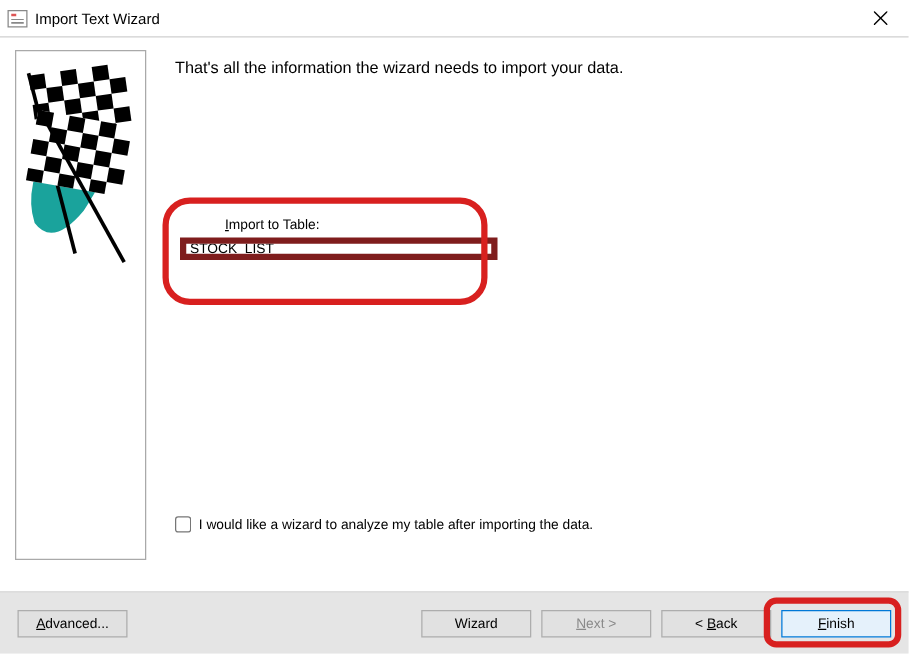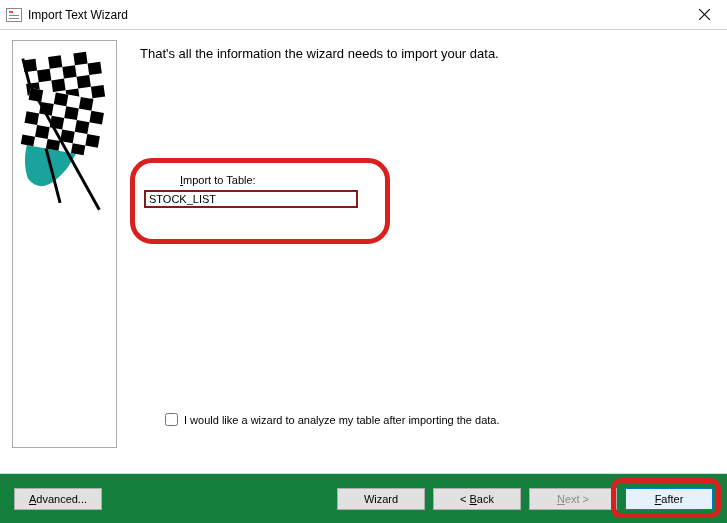--- a/index.html
+++ b/index.html
@@ -101,49 +101,48 @@
     left: 144px;
     top: 144px;
     font-size: 11px;
     margin-left: 36px;
   }
   .import-label .ul { text-decoration: underline; }
   .import-input {
     position: absolute;
     left: 144px;
     top: 160px;
-    width: 214px;
+    width: 254px;
     height: 18px;
-    border: 2px solid #7f1d1d;
+    border: 5px solid #7f1d1d;
     padding: 1px 3px;
     font-family: inherit;
     font-size: 11px;
     outline: none;
   }
   .checkbox-row {
     position: absolute;
     left: 140px;
     top: 383px;
     display: flex;
     align-items: center;
     gap: 6px;
     font-size: 11px;
-    margin-left: 25px;
   }
   .checkbox-row input[type=checkbox] {
     width: 13px;
     height: 13px;
     margin: 0;
   }
   .footer {
     position: absolute;
     left: 0; right: 0; bottom: 0;
     height: 50px;
     border-top: 1px solid #d9d9d9;
-    background: #15803d;
+    background: #e5e5e5;
     display: flex;
     align-items: center;
     padding: 0 14px;
   }
   .footer .spacer { flex: 1; }
   .btn {
     min-width: 88px;
     height: 22px;
     border: 1px solid #adadad;
     background: #e1e1e1;
@@ -260,24 +259,24 @@
 </div>
 
 <div class="footer">
   <button class="btn">
     <span><span class="ul">A</span><span>dvanced...</span></span>
   </button>
   <div class="spacer"></div>
   <button class="btn">
     <span>Wizard</span>
   </button>
+  <button class="btn disabled">
+    <span><span class="ul">N</span><span>ext &gt;</span></span>
+  </button>
   <button class="btn">
     <span><span>&lt; </span><span class="ul">B</span><span>ack</span></span>
   </button>
-  <button class="btn disabled">
-    <span><span class="ul">N</span><span>ext &gt;</span></span>
-  </button>
   <button class="btn primary">
-    <span><span class="ul">F</span><span>after</span></span>
+    <span><span class="ul">F</span><span>inish</span></span>
   </button>
 </div>
 
 <div class="highlight-finish"></div>
 
 </body></html>

